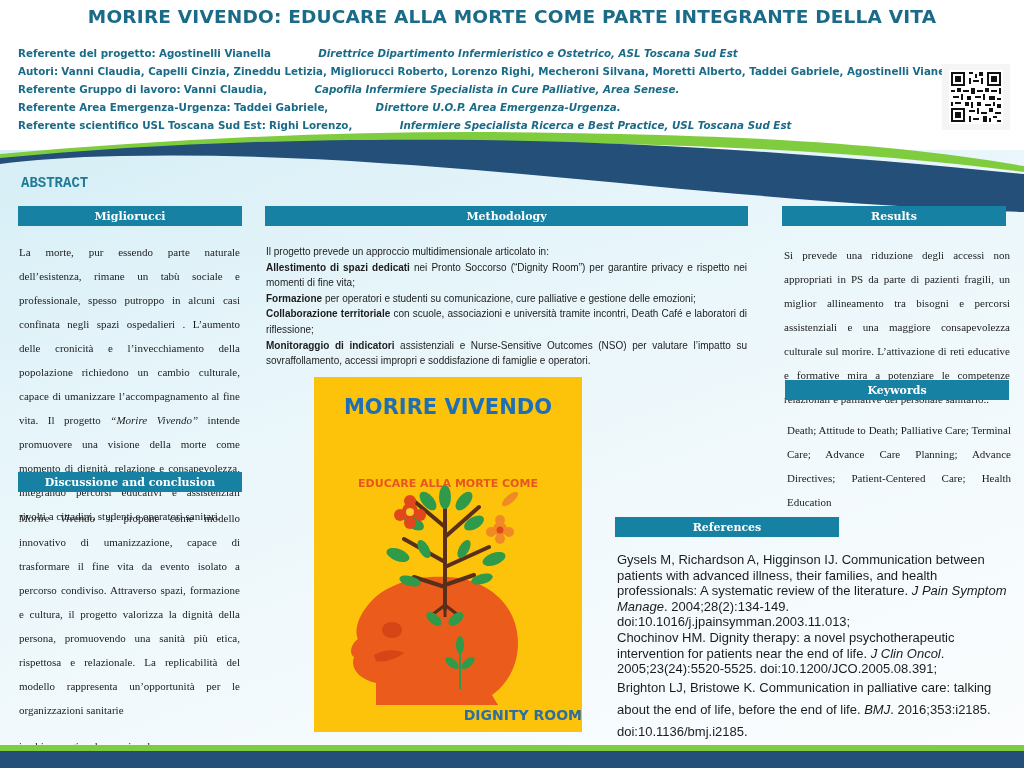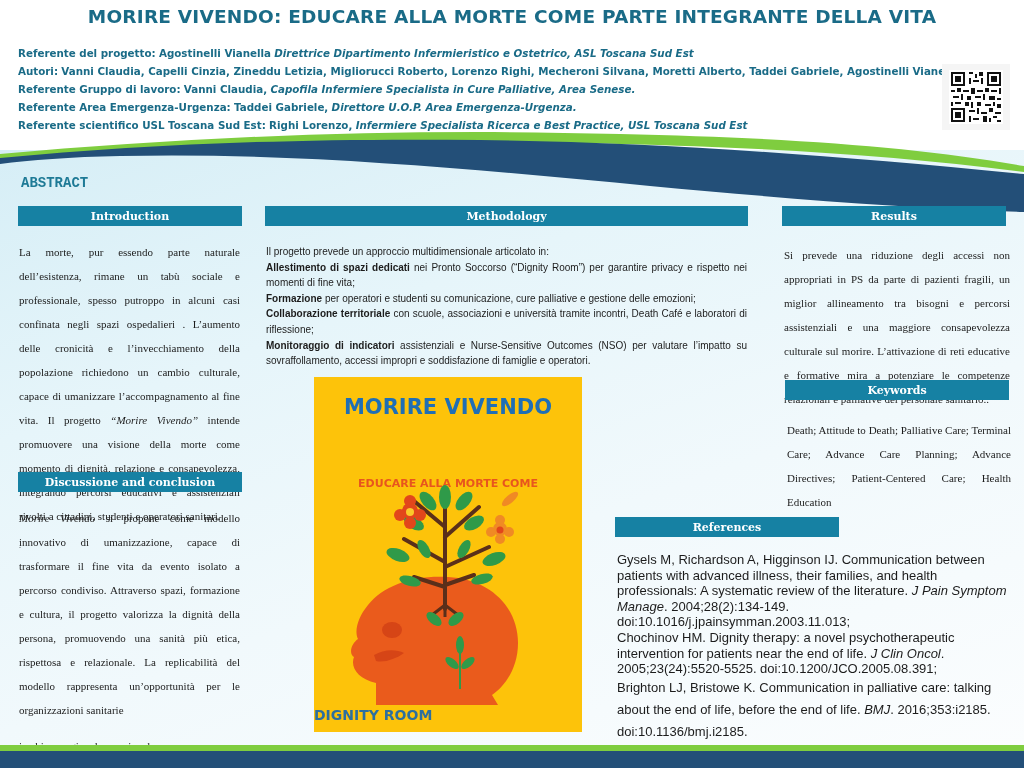--- a/index.html
+++ b/index.html
@@ -19,21 +19,21 @@
     position: absolute; left: 0; top: 6px; width: 1024px; text-align: center;
     font-family: "DejaVu Sans", sans-serif; font-weight: bold; font-size: 18.5px;
     color: #1a6b87; letter-spacing: 0.2px;
   }
   .credits { position: absolute; left: 18px; top: 44px; width: 910px; }
   .credit-line {
     font-family: "DejaVu Sans", sans-serif; font-size: 10.3px; line-height: 18px;
     color: #1a6b87; white-space: nowrap;
   }
   .credit-line .lbl { font-weight: bold; }
-  .credit-line .it { font-style: italic; font-weight: bold; }
+  .credit-line .it { font-style: italic; font-weight: bold; margin-left: 44px; }
   .credit-line .nm { font-weight: bold; }
   .qr {
     position: absolute; left: 942px; top: 64px; width: 68px; height: 66px;
     background: #f5f5f5; display: flex; align-items: center; justify-content: center;
   }
   .abstract-label {
     position: absolute; left: 21px; top: 175px;
     font-family: Liberation Mono, monospace; font-weight: bold; font-size: 14px; color: #1e7a96;
   }
   .sec-head {
@@ -61,21 +61,21 @@
   .poster-t1 {
     position: absolute; left: 0; top: 18px; width: 100%; text-align: center;
     font-family: "DejaVu Sans", sans-serif; font-weight: bold; font-size: 21px; color: #1f6fb6;
   }
   .poster-t2 {
     position: absolute; left: 0; top: 56px; width: 100%; text-align: center;
     font-family: "DejaVu Sans", sans-serif; font-weight: bold; font-size: 11px;
     line-height: 15px; color: #e8551e; margin-top: 43px;
   }
   .poster-t3 {
-    position: absolute; left: 0; top: 330px; width: 100%; text-align: left;
+    position: absolute; left: 0; top: 330px; width: 100%; text-align: right;
     font-family: "DejaVu Sans", sans-serif; font-weight: bold; font-size: 14px; color: #2c6f9f;
   }
   .poster-art { position: absolute; left: 0; top: 90px; width: 268px; height: 240px; }
   .footer-green { position: absolute; left: 0; top: 745px; width: 1024px; height: 6px; background: #7fcd3f; }
   .footer-blue { position: absolute; left: 0; top: 751px; width: 1024px; height: 17px; background: #234f78; }
 </style>
 </head>
 <body>
 
 <div class="bg-gradient"></div>
@@ -166,21 +166,21 @@
       <rect x="17" y="23" width="2" height="3"></rect>
         <rect x="20" y="24" width="1" height="2"></rect>
         <rect x="22" y="23" width="2" height="1"></rect>
         <rect x="24" y="25" width="2" height="1"></rect>
     </g>
   </svg>
 </div>
 
 <div class="abstract-label">ABSTRACT</div>
 
-<div class="sec-head" style="left:18px; top:206px; width:224px;">Introduction</div>
+<div class="sec-head" style="left:18px; top:206px; width:224px;">Migliorucci</div>
 <div class="body-text" style="left:19px; top:240px; width:221px;">
   <span>La morte, pur essendo parte naturale dell’esistenza, rimane un tabù sociale e professionale, spesso putroppo in alcuni casi confinata negli spazi ospedalieri . L’aumento delle cronicità e l’invecchiamento della popolazione richiedono un cambio culturale, capace di umanizzare l’accompagnamento al fine vita. Il progetto </span><i>“Morire Vivendo”</i><span> intende promuovere una visione della morte come momento di dignità, relazione e consapevolezza, integrando percorsi educativi e assistenziali rivolti a cittadini, studenti e operatori sanitari.</span>
   <div style="margin-top:6px; font-size:8px;">.</div>
 </div>
 
 <div class="sec-head" style="left:18px; top:472px; width:224px;">Discussione and conclusion</div>
 <div class="body-text" style="left:19px; top:506px; width:221px;">
   <i>Morire Vivendo</i><span> si propone come modello innovativo di umanizzazione, capace di trasformare il fine vita da evento isolato a percorso condiviso. Attraverso spazi, formazione e cultura, il progetto valorizza la dignità della persona, promuovendo una sanità più etica, rispettosa e relazionale. La replicabilità del modello rappresenta un’opportunità per le organizzazioni sanitarie</span>
   <div style="margin-top:12px; text-align:left;">in chiave regionale e nazionale.</div>
 </div>

